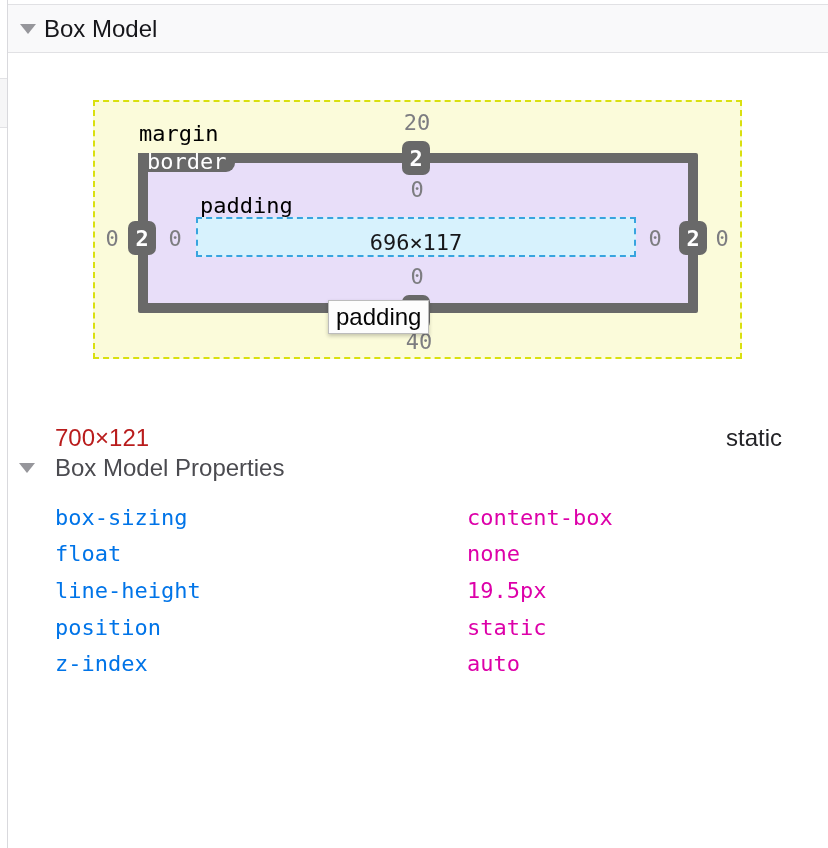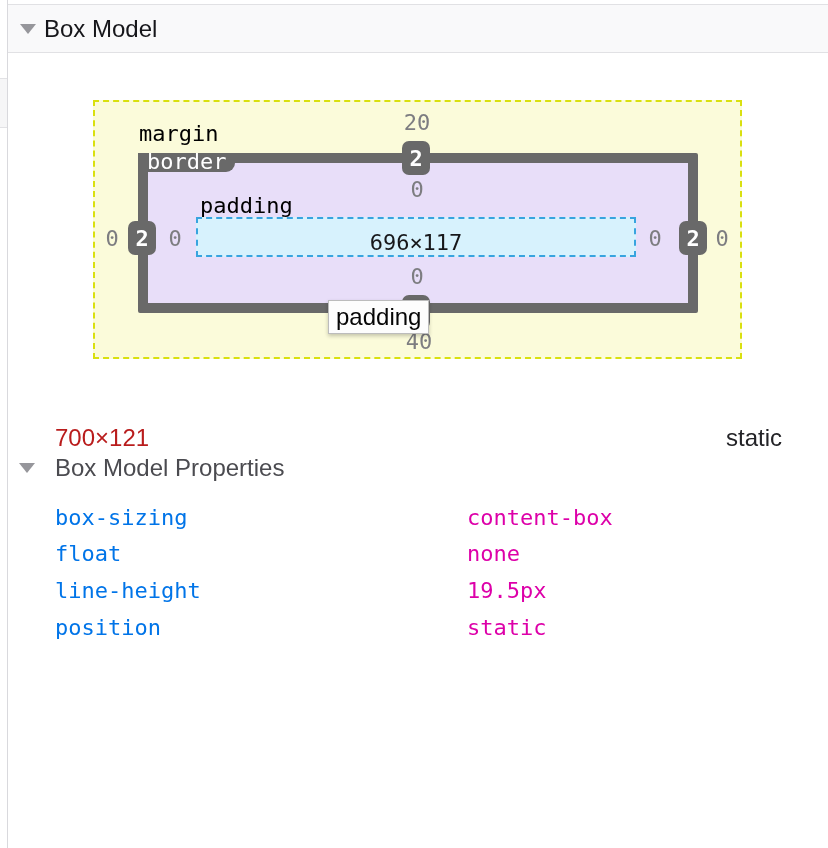--- a/index.html
+++ b/index.html
@@ -123,13 +123,17 @@
     <span class="prop-value">none</span>
   </div>
   <div class="prop-row">
     <span class="prop-name">line-height</span>
     <span class="prop-value">19.5px</span>
   </div>
   <div class="prop-row">
     <span class="prop-name">position</span>
     <span class="prop-value">static</span>
   </div>
+  <div class="prop-row">
+    <span class="prop-name">z-index</span>
+    <span class="prop-value">auto</span>
+  </div>
 </div>
 
 </body></html>

